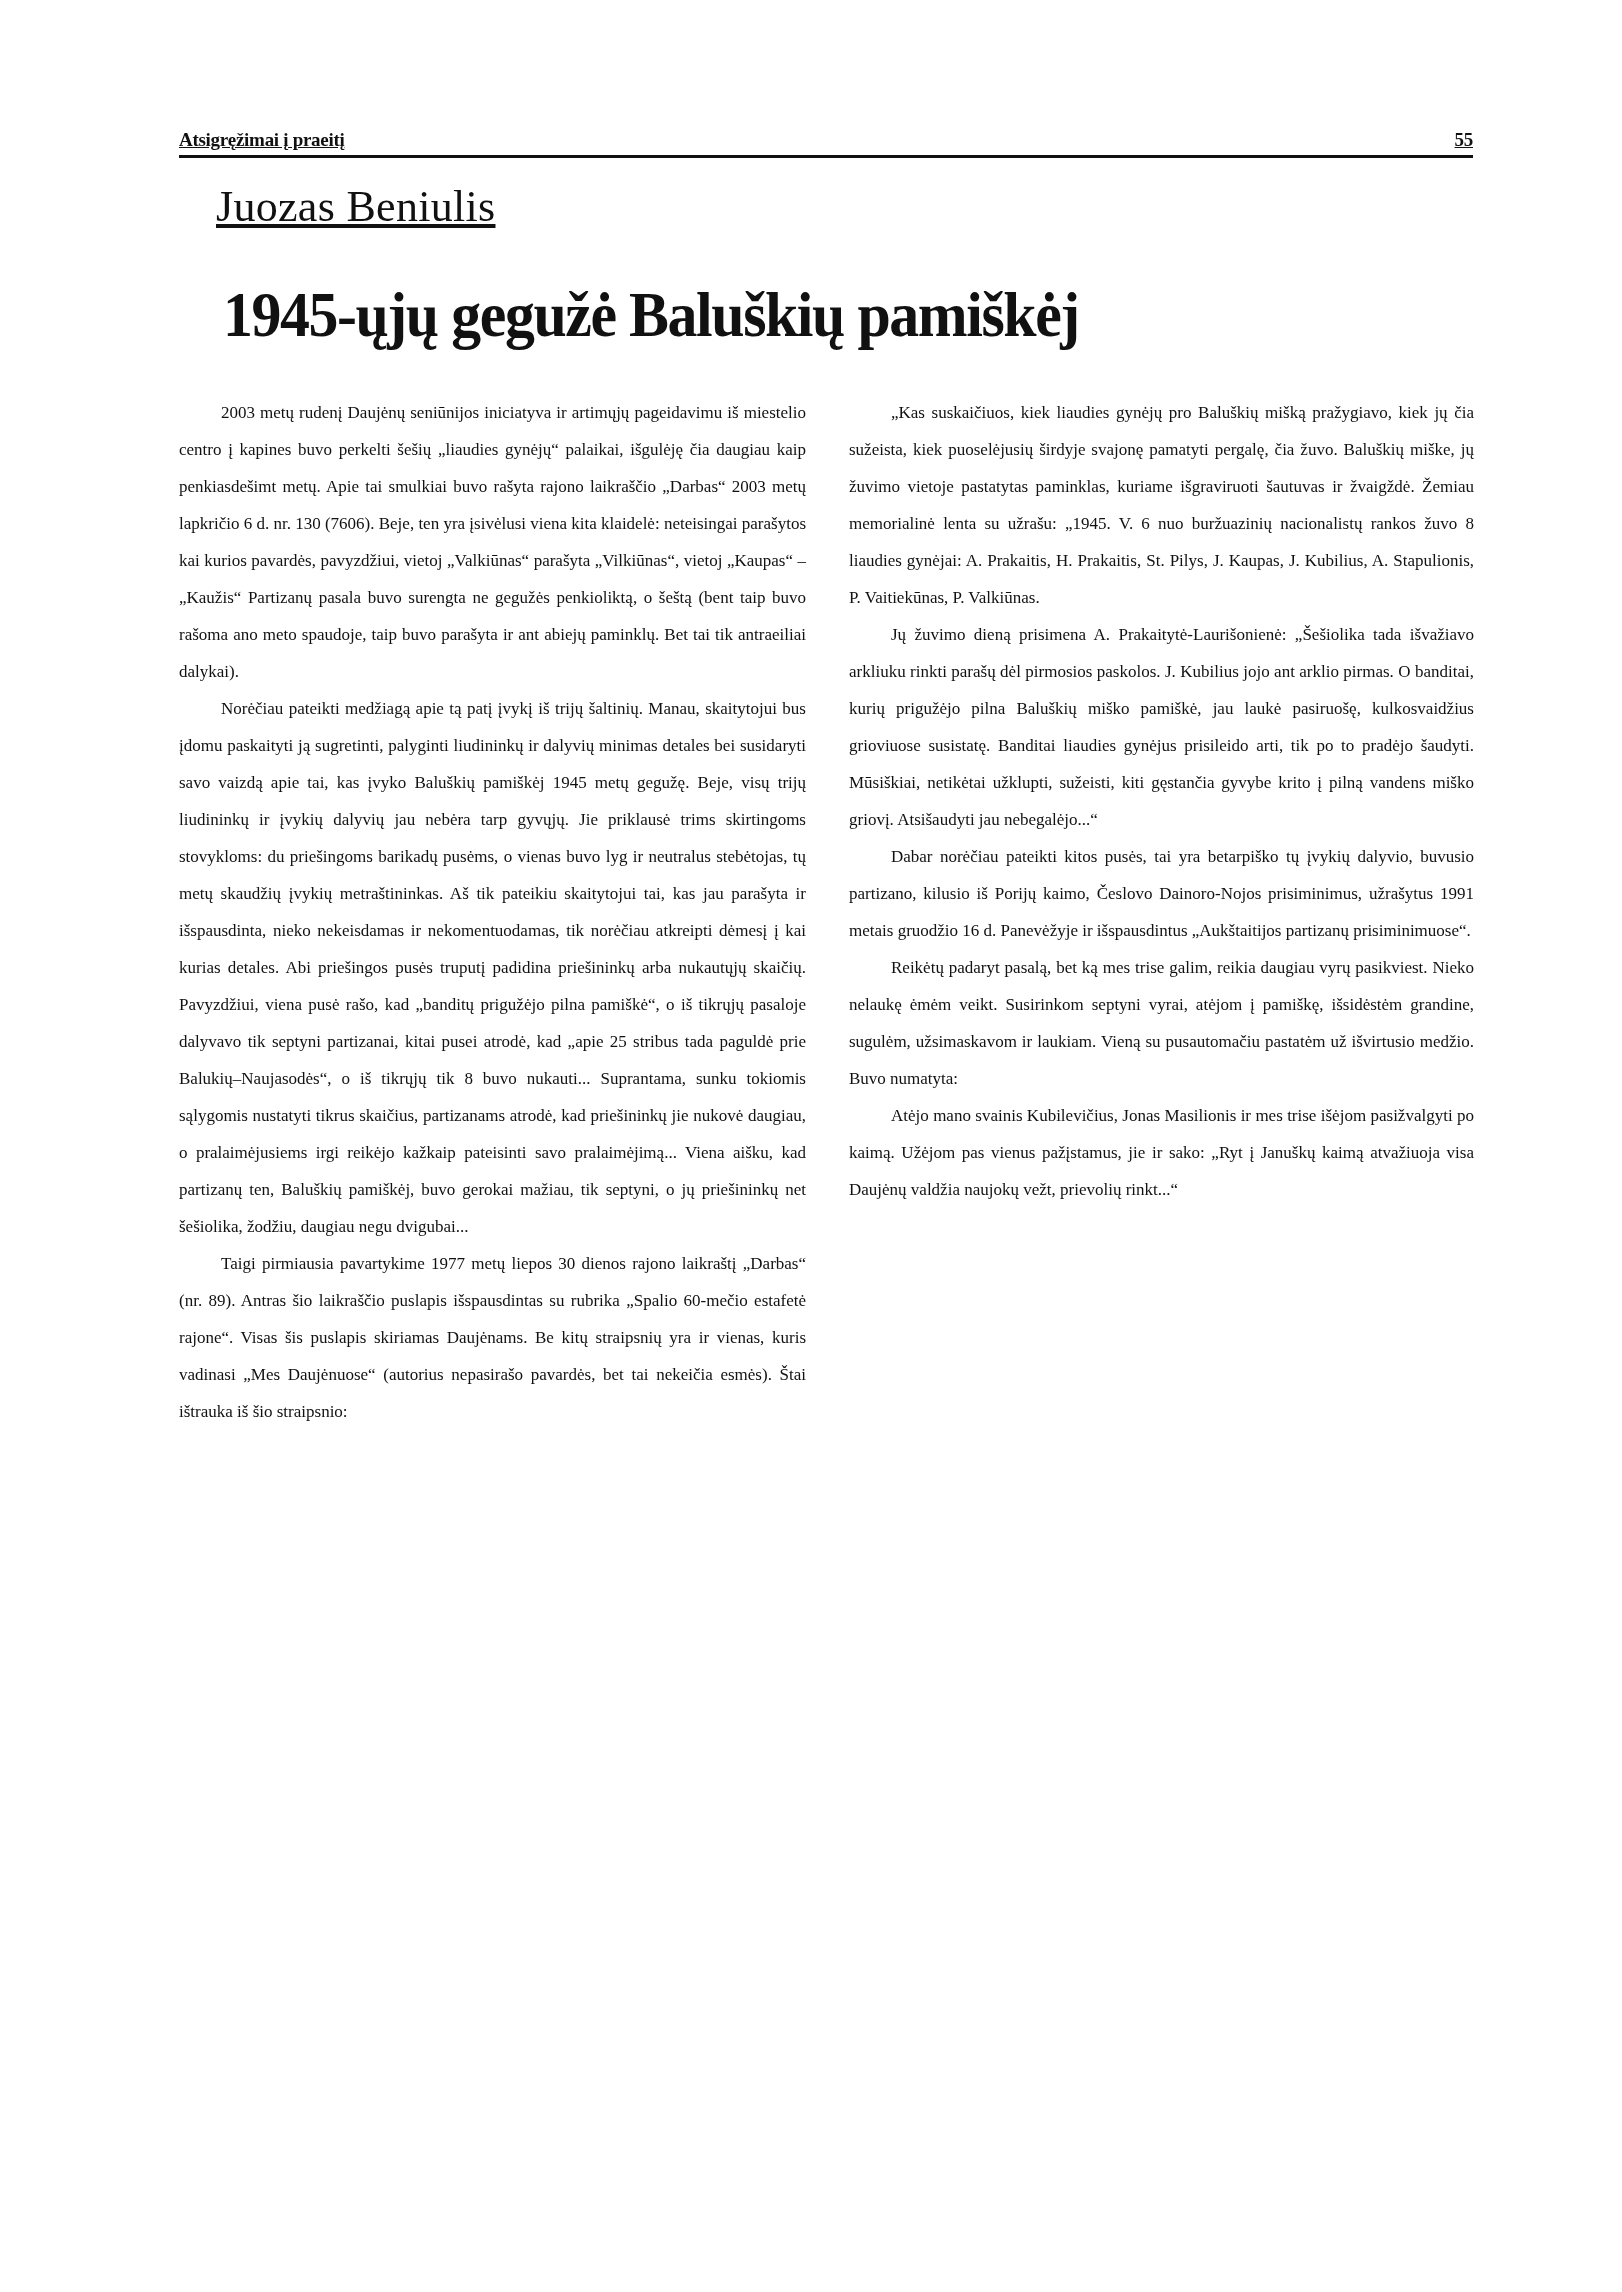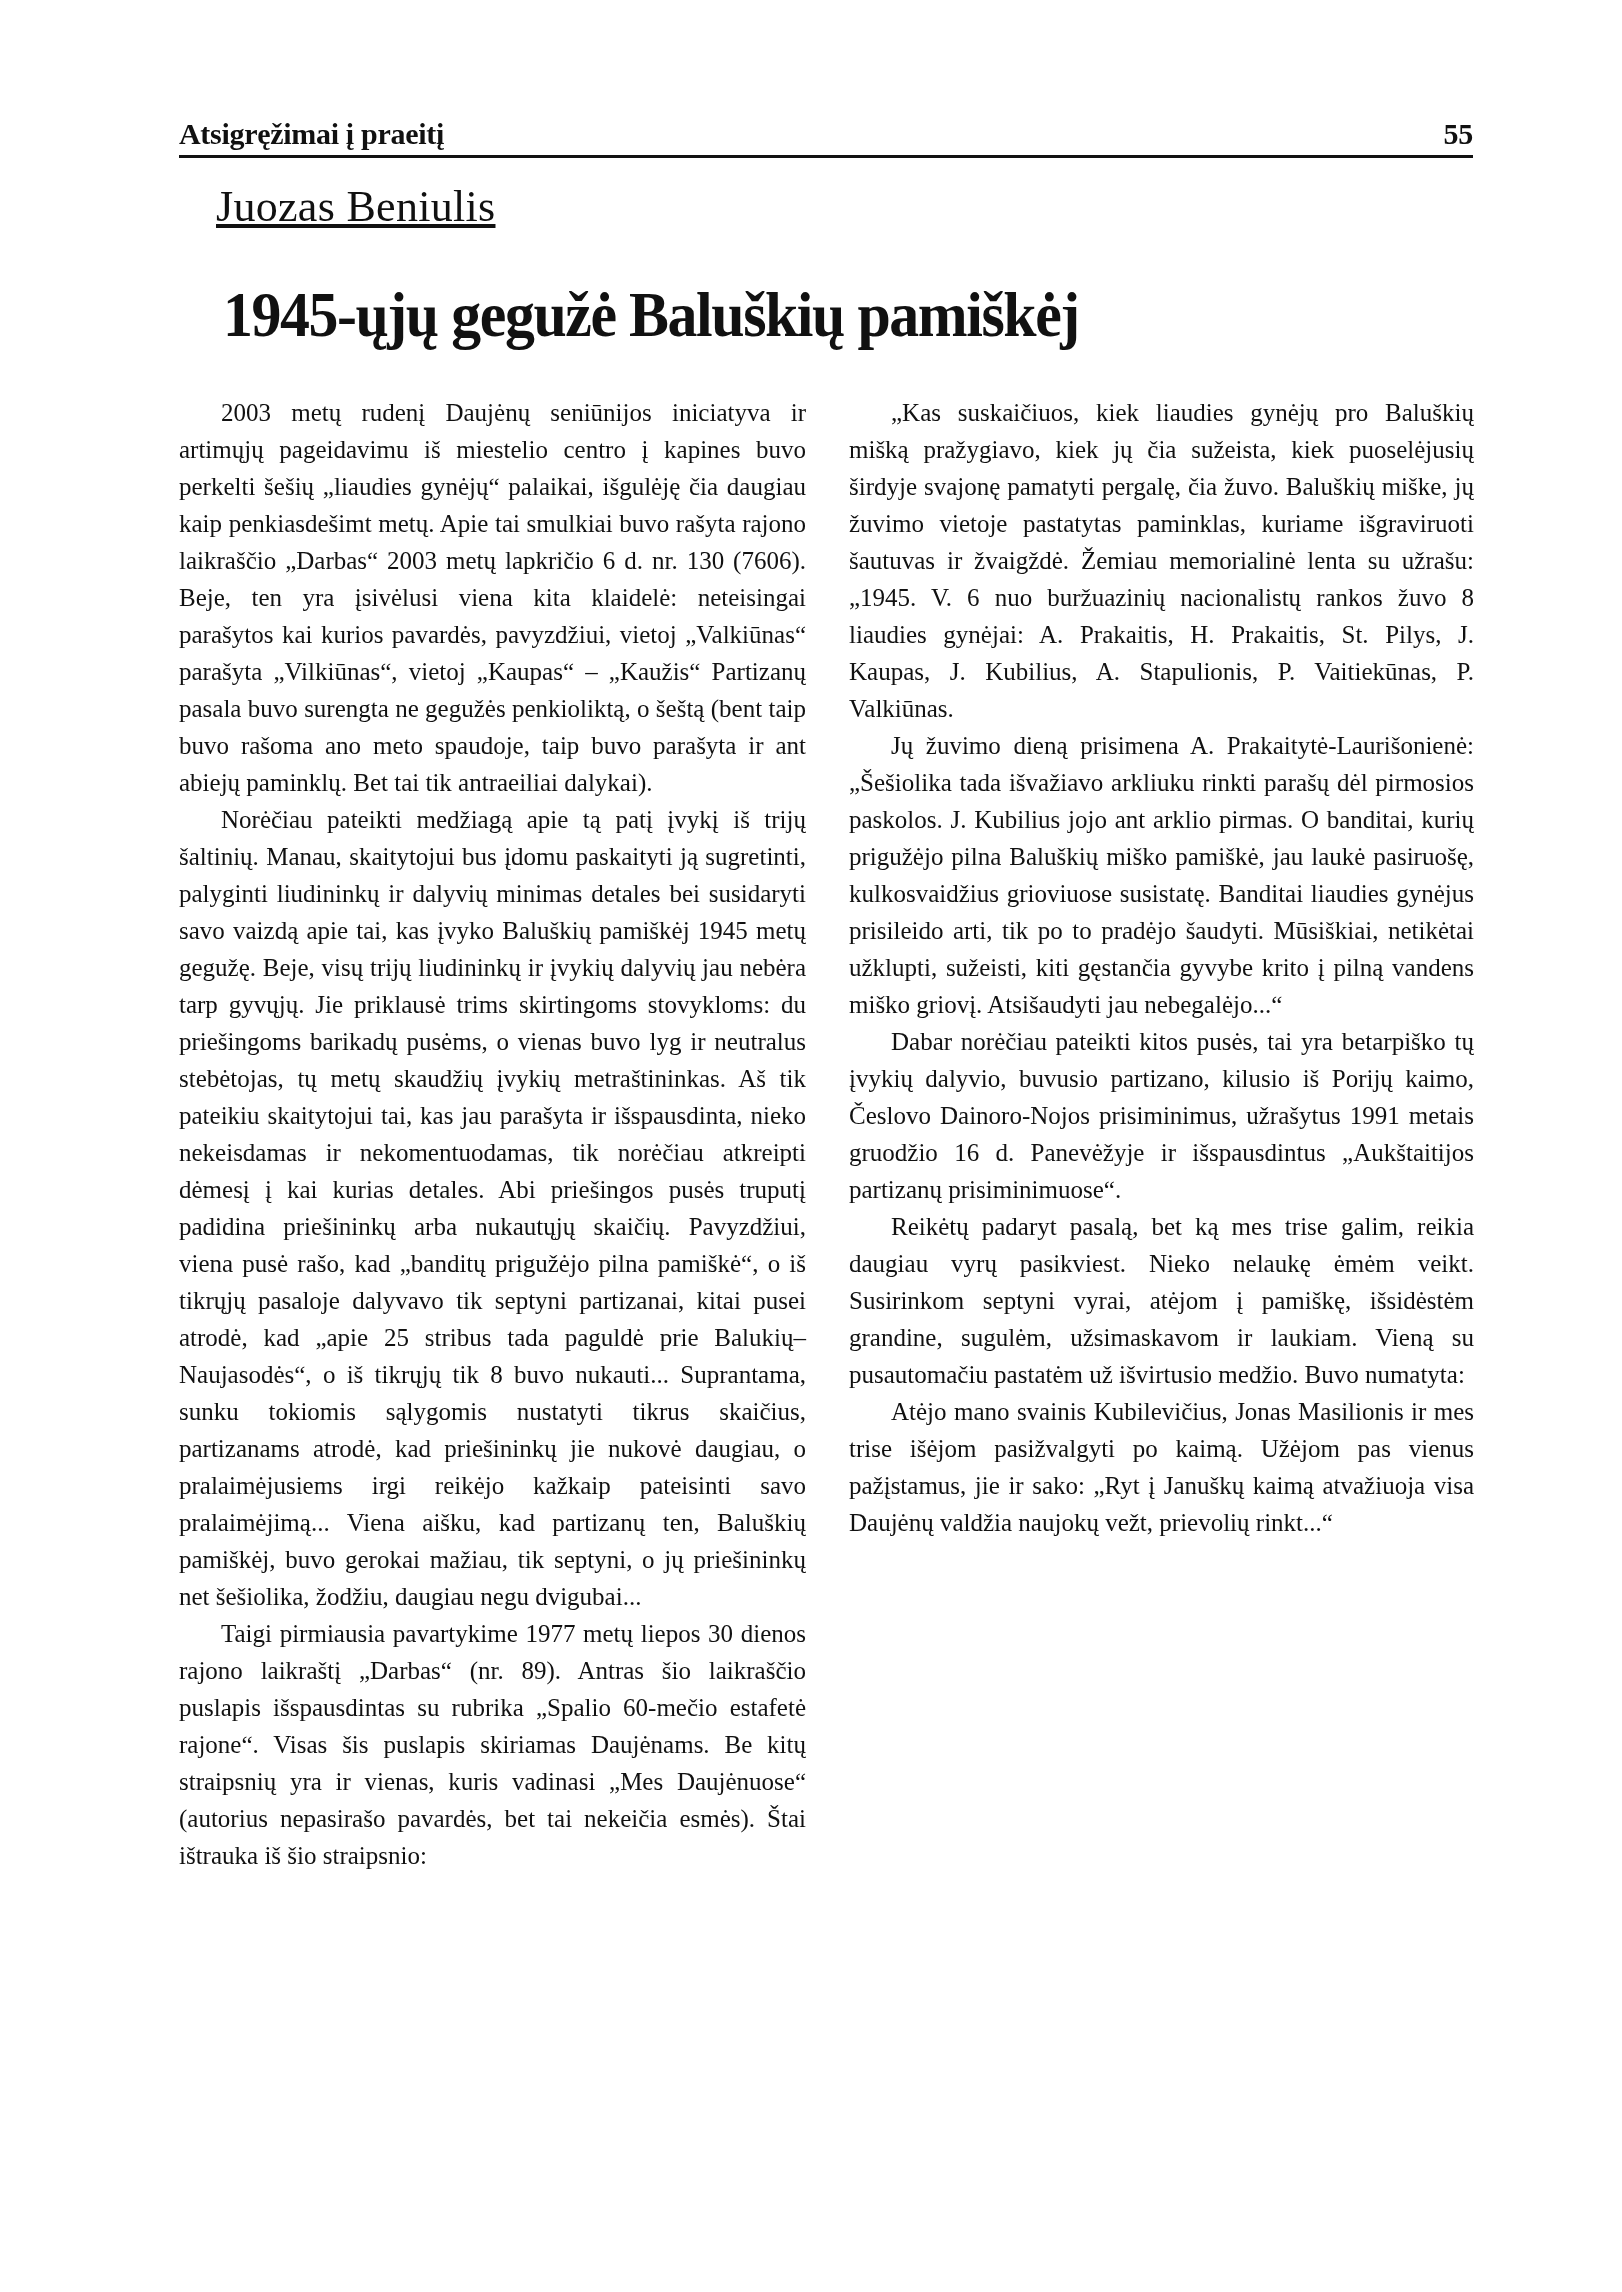--- a/index.html
+++ b/index.html
@@ -1,25 +1,25 @@
 <!DOCTYPE html>
 <html><head>
 <meta charset="utf-8">
 <style>
   html, body { margin: 0; padding: 0; background: #ffffff; }
   body { width: 1622px; height: 2293px; position: relative; overflow: hidden; color: #111111;
          font-family: "Liberation Serif", "DejaVu Serif", serif; }
   .running-head { position: absolute; left: 179px; top: 116px; width: 1294px; height: 35px;
-                  font-weight: bold; font-size: 30px; display: flex; justify-content: space-between;
-                  align-items: flex-end; letter-spacing: -0.3px; }
+                  font-weight: bold; font-size: 19px; display: flex; justify-content: space-between;
+                  align-items: flex-end; letter-spacing: -0.3px; text-decoration: underline; }
   .head-rule { position: absolute; left: 179px; top: 155px; width: 1294px; height: 2.9px; background: #111; }
   .author { position: absolute; left: 216px; top: 181px; font-size: 44px; letter-spacing: 0.3px; font-weight: normal; text-decoration: underline; }
   .title { position: absolute; left: 223px; top: 279px; font-size: 63px; font-weight: bold;
            letter-spacing: -1.5px; transform: scaleX(0.95); transform-origin: left; white-space: nowrap; }
-  .col { position: absolute; top: 394px; font-size: 25px; line-height: 37px; text-align: justify;
+  .col { position: absolute; top: 394px; font-size: 17px; line-height: 37px; text-align: justify;
          hyphens: none; }
   .col.left { left: 179px; width: 627px; }
   .col.right { left: 849px; width: 625px; font-family: Liberation Serif, serif; }
   .col p { margin: 0; text-indent: 42px; }
 </style>
 </head>
 <body>
 
 <div class="running-head">
   <span>Atsigręžimai į praeitį</span>

